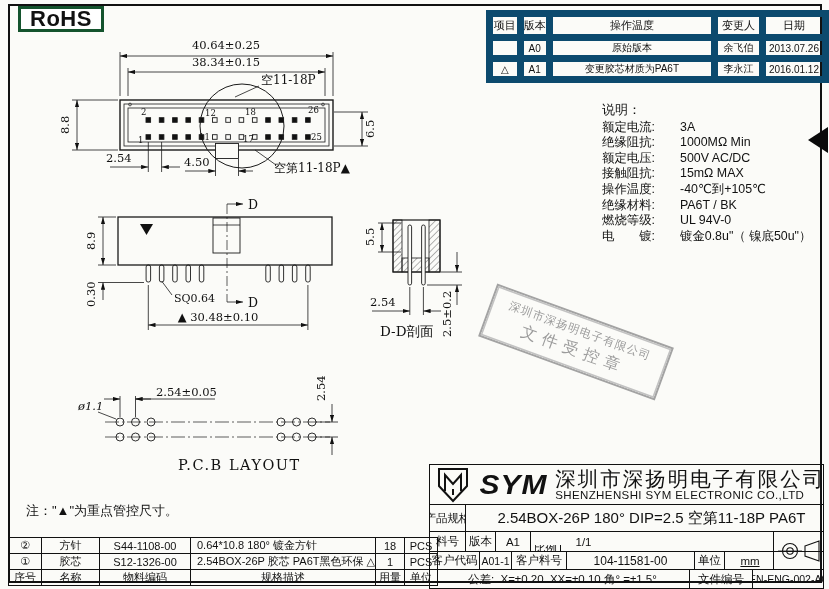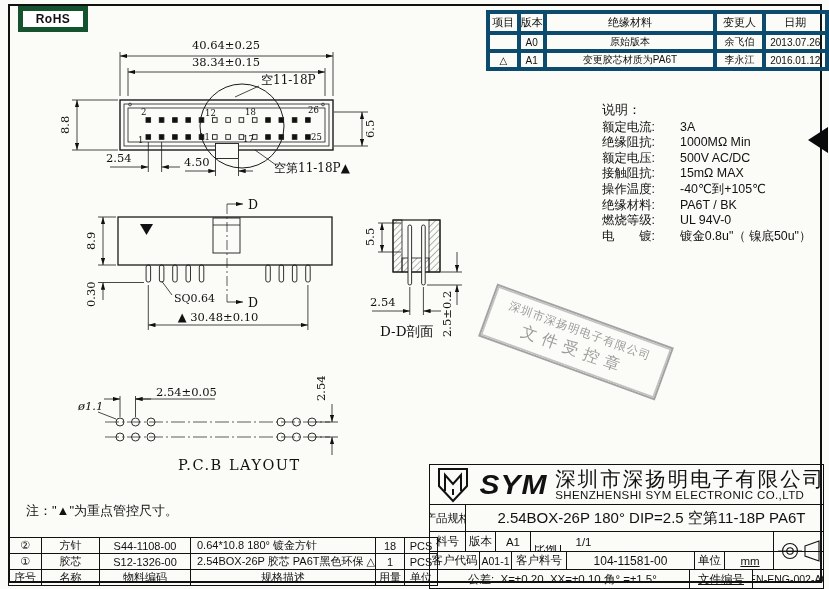--- a/index.html
+++ b/index.html
@@ -1,23 +1,23 @@
 <!DOCTYPE html>
 <html><head>
 <meta charset="utf-8">
 <style>
   html,body{margin:0;padding:0;background:#d8d6d2;}
   .sheet{position:relative;width:829px;height:589px;background:#fbfbf8;overflow:hidden;
          font-family:"Liberation Sans","DejaVu Sans",sans-serif;color:#111;}
   .frame{position:absolute;left:8px;top:4px;width:814px;height:579px;border:2px solid #111;box-sizing:border-box;}
-  .rohs{position:absolute;left:18px;top:6px;width:70px;height:26px;border:5px solid #14532d;background:#fff;
-        display:flex;align-items:center;justify-content:center;font-weight:bold;font-size:12px;letter-spacing:.5px;box-sizing:border-box;}
+  .rohs{position:absolute;left:18px;top:6px;width:86px;height:26px;border:3px solid #14532d;background:#fff;
+        display:flex;align-items:center;justify-content:center;font-weight:bold;font-size:22px;letter-spacing:.5px;box-sizing:border-box;}
   
   .rev{position:absolute;left:486px;top:10px;border-collapse:collapse;table-layout:fixed;}
-  .rev td{border:4px solid #0c4a6e;text-align:center;padding:0;font-size:10px;height:14px;overflow:hidden;white-space:nowrap;}
+  .rev td{border:7px solid #0c4a6e;text-align:center;padding:0;font-size:10px;height:14px;overflow:hidden;white-space:nowrap;}
   .rev tr.hd td{font-size:11px;height:17px;}
   
   .specs{position:absolute;left:602px;top:102px;width:222px;font-size:12.4px;line-height:15.6px;}
   .specs .t{font-size:13px;margin-bottom:2px;}
   .spec-row{display:flex;}
   .spec-row .lb{width:78px;flex:0 0 78px;}
   
   .stamp{position:absolute;left:482px;top:314px;width:188px;height:56px;border:2.5px solid #a3a3a3;
          box-shadow:inset 0 0 0 1.5px #c2c2c2;transform:rotate(20deg);color:#9b9b9b;
          display:flex;flex-direction:column;align-items:center;justify-content:center;box-sizing:border-box;background:transparent;}
@@ -62,21 +62,21 @@
         <col style="width:31px">
         <col style="width:22px">
         <col style="width:175px">
         <col style="width:49px">
         <col style="width:64px">
       </colgroup>
     <tbody>
         <tr class="hd">
       <td>项目</td>
       <td>版本</td>
-      <td>绝缘材料</td>
+      <td>操作温度</td>
       <td>变更人</td>
       <td>日期</td>
     </tr>
     <tr>
       <td></td>
       <td>A0</td>
       <td>原始版本</td>
       <td>余飞伯</td>
       <td>2013.07.26</td>
     </tr>
@@ -408,21 +408,21 @@
     <div class="row" style="height:18px;">
       <div class="c" style="width:50px;">客户代码</div>
       <div class="c small" style="width:32px;">A01-1</div>
       <div class="c" style="width:55px;">客户料号</div>
       <div class="c" style="width:128px;font-size:12px;">104-11581-00</div>
       <div class="c" style="width:30px;">单位</div>
       <div class="c nr" style="width:50px;text-decoration:underline;">mm</div>
     </div>
     <div class="row" style="height:19px;">
       <div class="c tol" style="width:261px;">公差: .X=±0.20  .XX=±0.10  角° =±1.5°</div>
-      <div class="c" style="width:64px;text-decoration:underline;">文件编号</div>
+      <div class="c" style="width:64px;">文件编号</div>
       <div class="c" style="width:70px;font-size:10.5px;">EN-ENG-002-A0</div>
     </div>
     <div class="row" style="height:17.5px;border-bottom:none;">
       <div class="c" style="width:30px;">制图</div>
       <div class="c" style="width:62px;">李永江</div>
       <div class="c" style="width:34px;">校对</div>
       <div class="c" style="width:68px;">
         <svg width="52" height="16" viewBox="0 0 52 16">
           <path d="M4,14 C20,13 34,6 48,2" fill="none" stroke="#222" stroke-width="1.2"></path>
         </svg>

